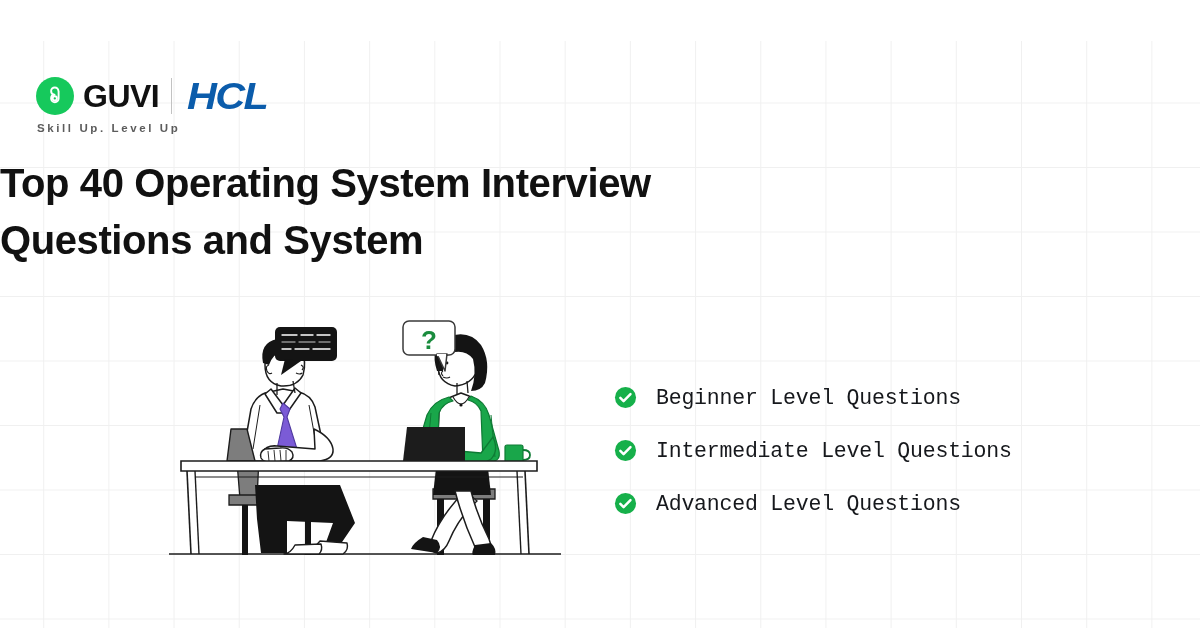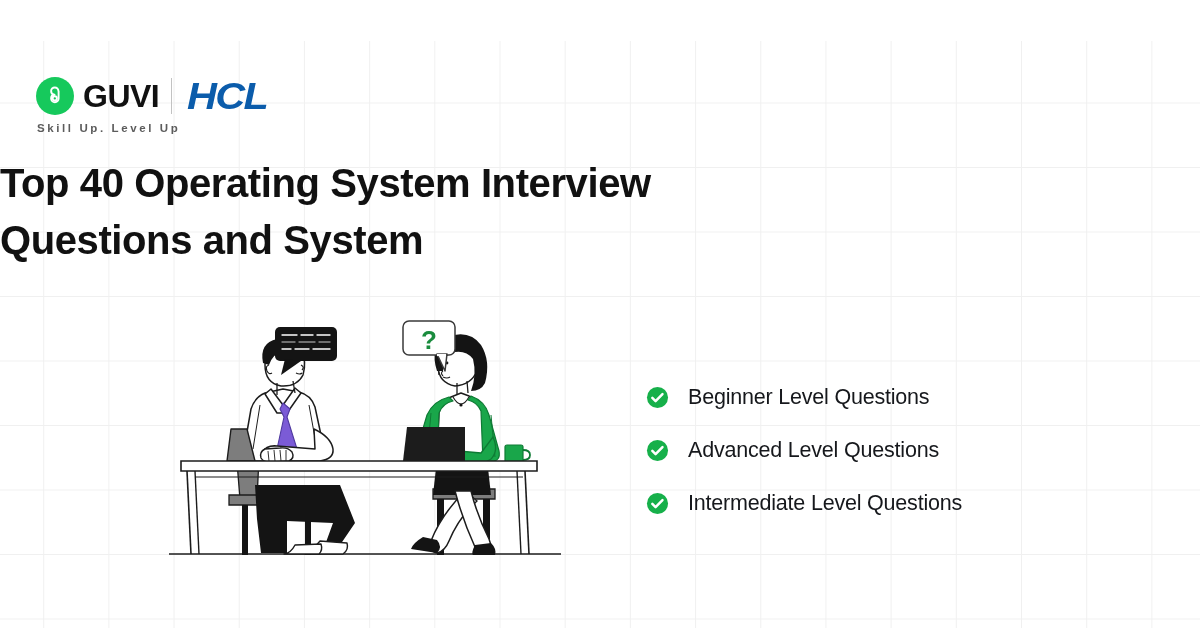--- a/index.html
+++ b/index.html
@@ -92,22 +92,23 @@
     font-size: 40px;
     font-weight: 700;
     letter-spacing: -0.4px;
     line-height: 1.42;
     color: #111111;
   }
 
   
   .bullets {
     position: absolute;
-    left: 646px;
+    left: 614px;
     top: 330px;
+    font-family: Liberation Mono, monospace;
   }
   .bullet-item {
     display: flex;
     align-items: center;
     height: 53px;
     gap: 19px;
   }
   .check-icon {
     width: 23px;
     height: 23px;
@@ -167,31 +168,31 @@
       <span class="bullet-label">Beginner Level Questions</span>
     </div>
 
     <div class="bullet-item">
       <span class="check-icon">
         <svg width="23" height="23" viewBox="0 0 24 24" aria-hidden="true">
           <circle cx="12" cy="12" r="11" fill="#16b04a"></circle>
           <path d="M6.6 12.4l3.4 3.4 7.2-7.4" fill="none" stroke="#ffffff" stroke-width="2.6" stroke-linecap="round" stroke-linejoin="round"></path>
         </svg>
       </span>
-      <span class="bullet-label">Advanced Level Questions</span>
+      <span class="bullet-label">Intermediate Level Questions</span>
     </div>
 
     <div class="bullet-item">
       <span class="check-icon">
         <svg width="23" height="23" viewBox="0 0 24 24" aria-hidden="true">
           <circle cx="12" cy="12" r="11" fill="#16b04a"></circle>
           <path d="M6.6 12.4l3.4 3.4 7.2-7.4" fill="none" stroke="#ffffff" stroke-width="2.6" stroke-linecap="round" stroke-linejoin="round"></path>
         </svg>
       </span>
-      <span class="bullet-label">Intermediate Level Questions</span>
+      <span class="bullet-label">Advanced Level Questions</span>
     </div>
 
   </div>
 
   <div class="illustration">
     <svg viewBox="0 0 410 255" aria-hidden="true">
 
       <line x1="4" y1="245" x2="396" y2="245" stroke="#1c1c1c" stroke-width="1.6"></line>
 
       <g>

